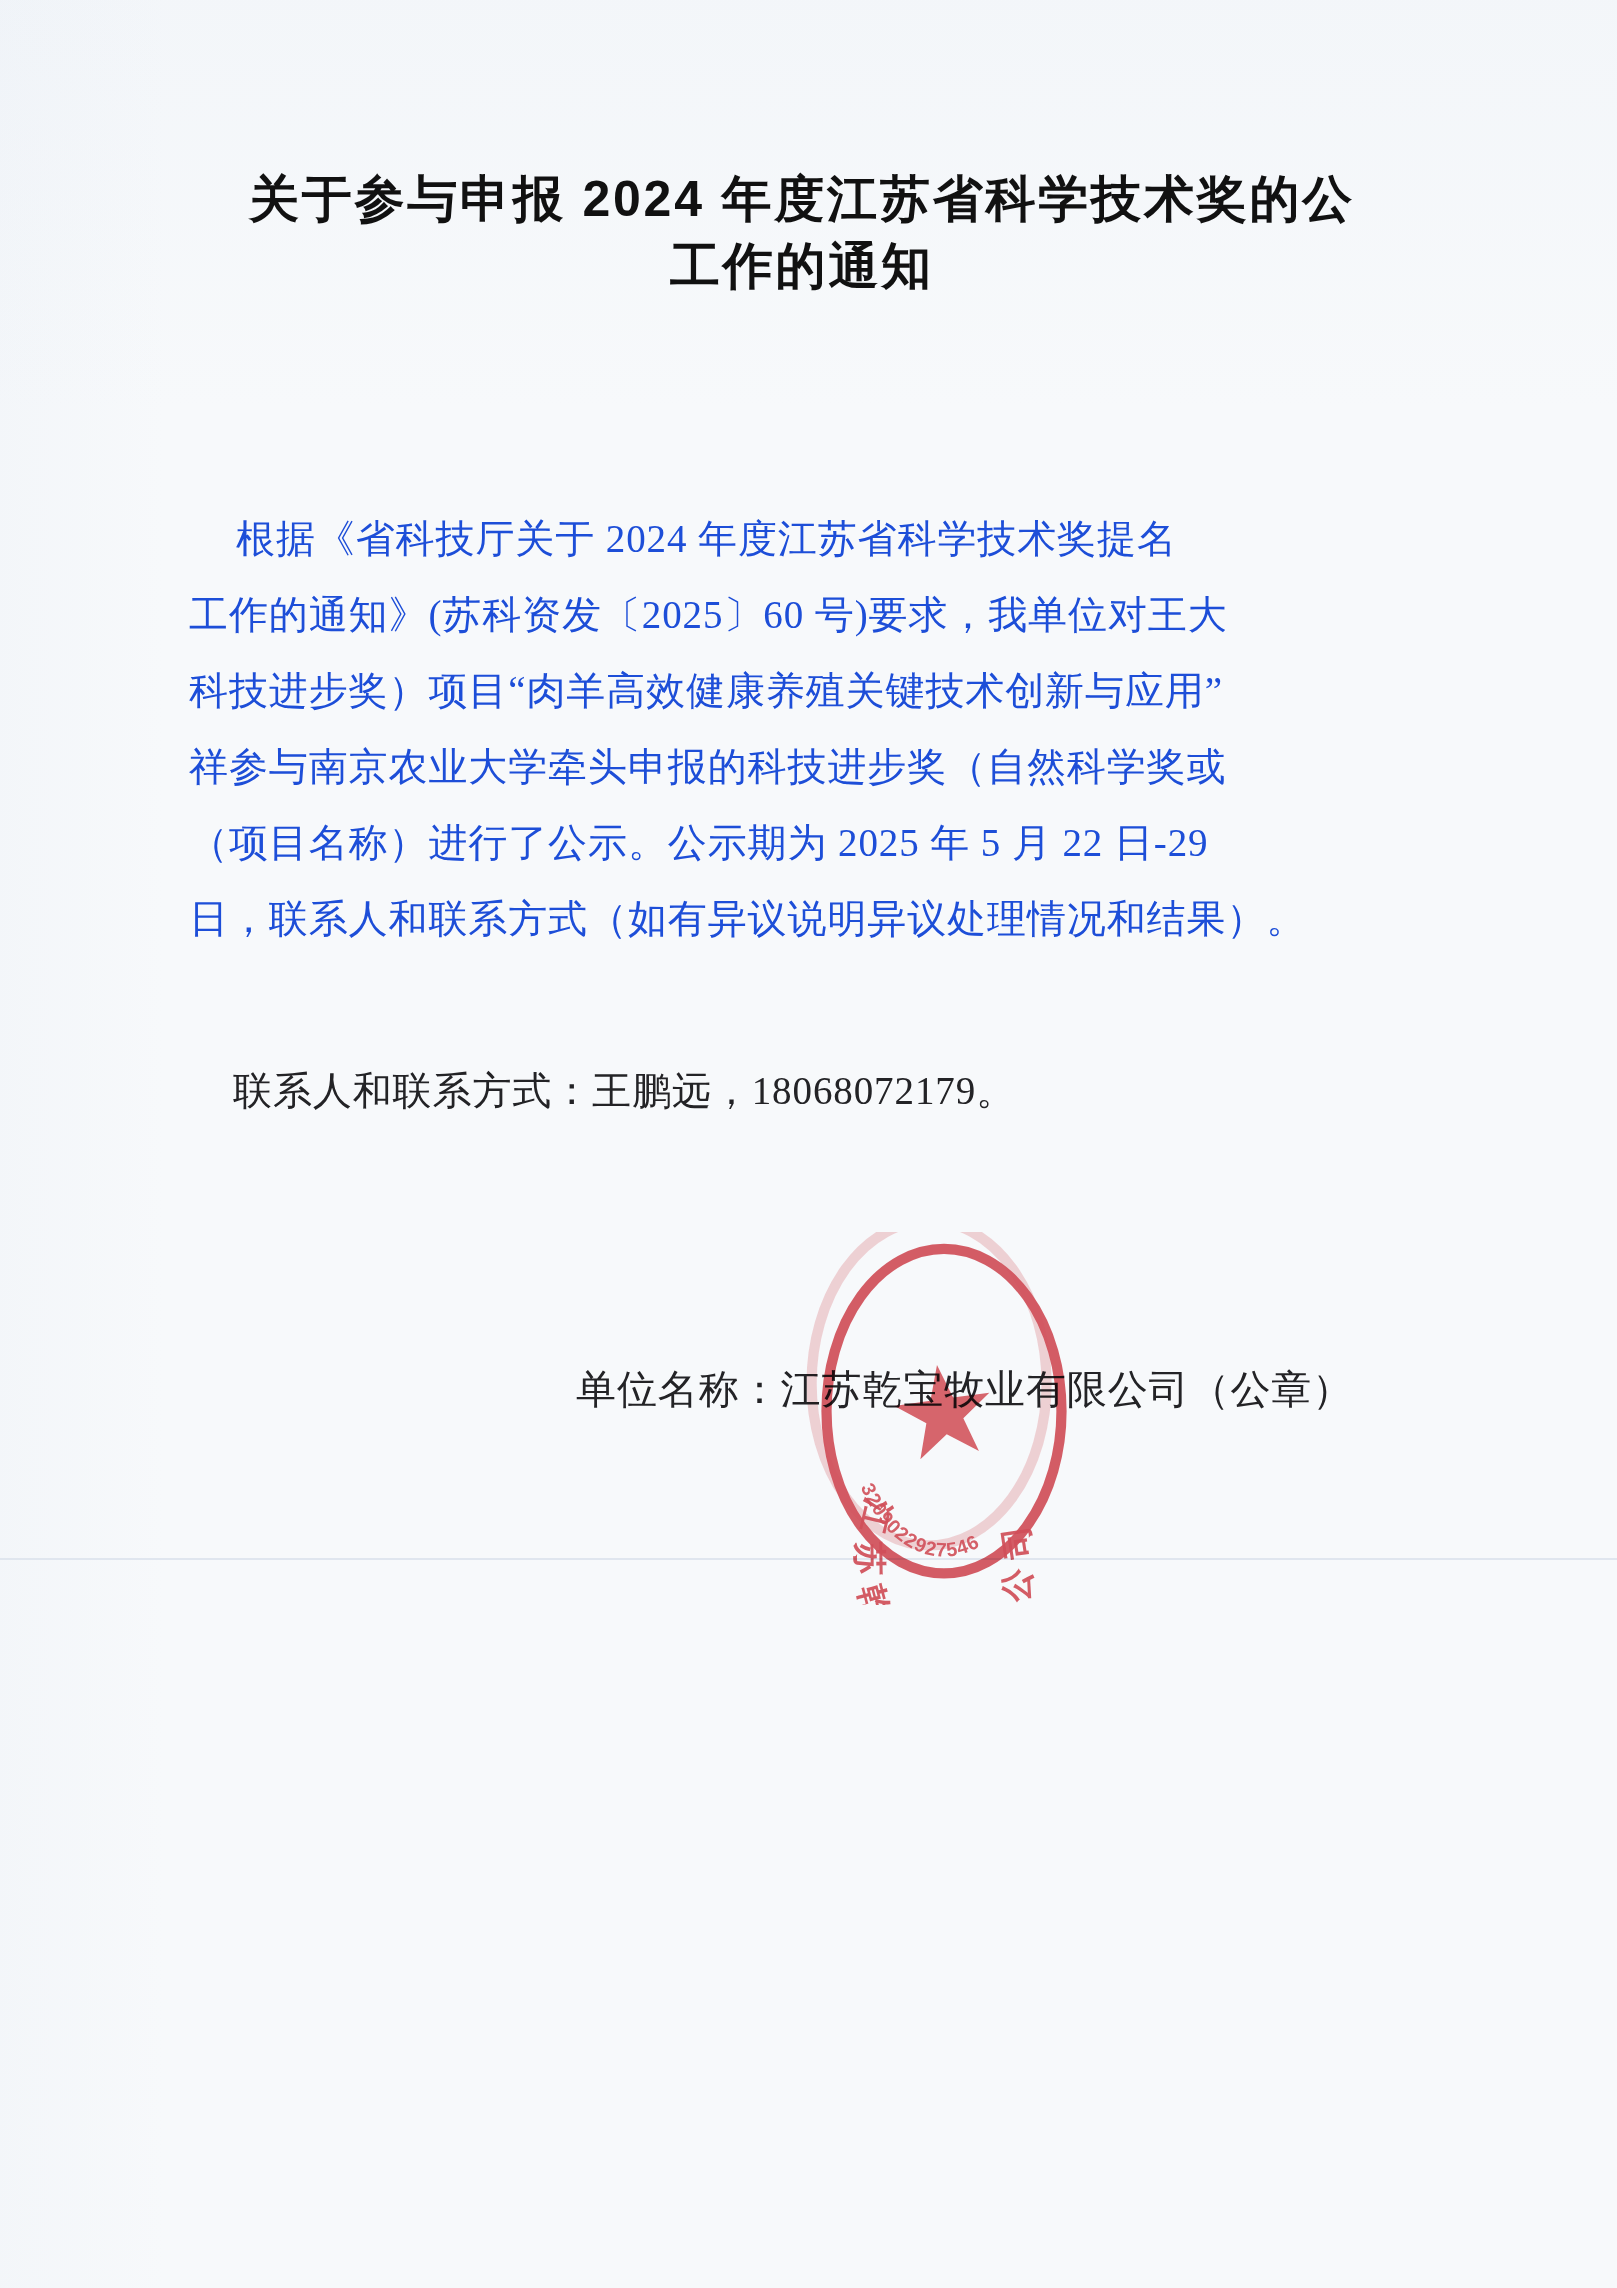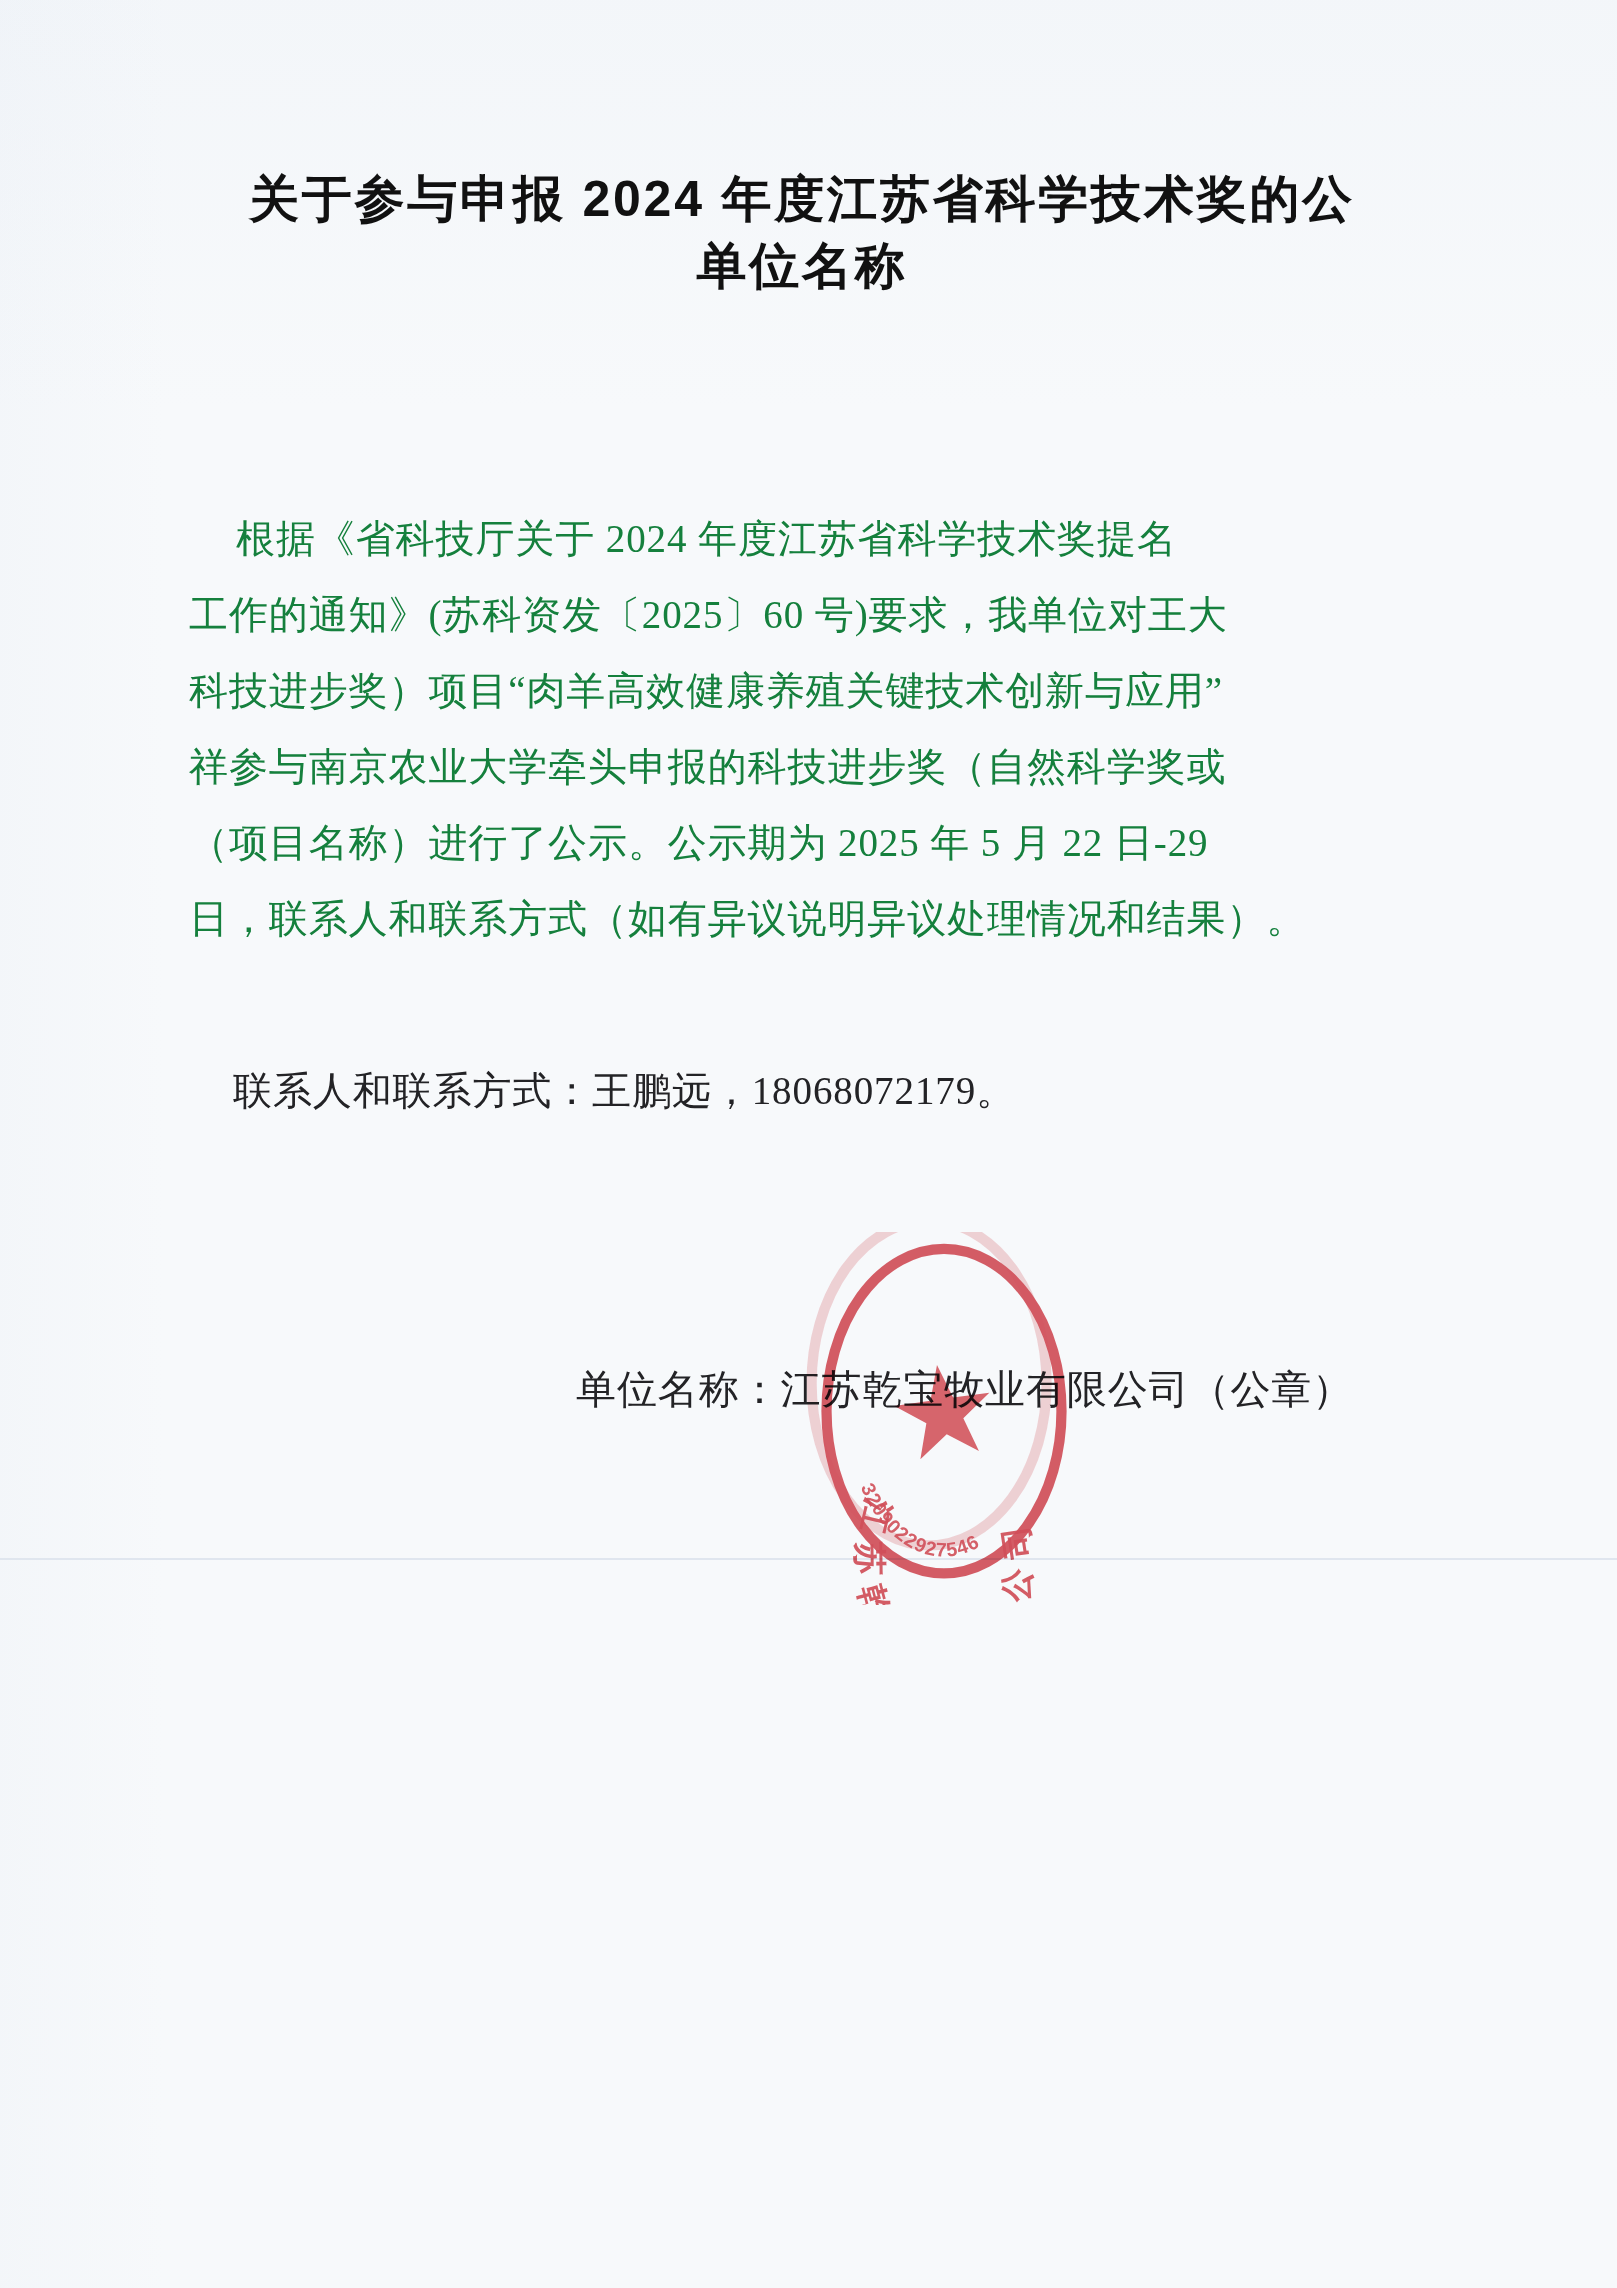--- a/index.html
+++ b/index.html
@@ -44,21 +44,21 @@
   }
 
   .body-text {
     position: absolute;
     left: 189px;
     top: 501px;
     width: 1305px;
     font-size: 39px;
     line-height: 76px;
     letter-spacing: 0.9px;
-    color: #15803d;
+    color: #1d4ed8;
   }
   .body-text .line { white-space: nowrap; }
   .body-text .line.indent { text-indent: 47px; }
 
   .contact-line, .closing-line {
     position: absolute;
     left: 189px;
     font-size: 39px;
     line-height: 76px;
     letter-spacing: 0.9px;
@@ -114,21 +114,21 @@
     font-weight: 700;
   }
 </style>
 </head>
 <body>
 
 <div class="page">
 
   <div class="doc-title">
     <div>关于参与申报 2024 年度江苏省科学技术奖的公</div>
-    <div>单位名称</div>
+    <div>工作的通知</div>
   </div>
 
   <div class="body-text">
     <div class="line indent">根据《省科技厅关于 2024 年度江苏省科学技术奖提名</div>
     <div class="line">工作的通知》(苏科资发〔2025〕60 号)要求，我单位对王大</div>
     <div class="line">科技进步奖）项目“肉羊高效健康养殖关键技术创新与应用”</div>
     <div class="line">祥参与南京农业大学牵头申报的科技进步奖（自然科学奖或</div>
     <div class="line">（项目名称）进行了公示。公示期为 2025 年 5 月 22 日-29</div>
     <div class="line">日，联系人和联系方式（如有异议说明异议处理情况和结果）。</div>
   </div>

